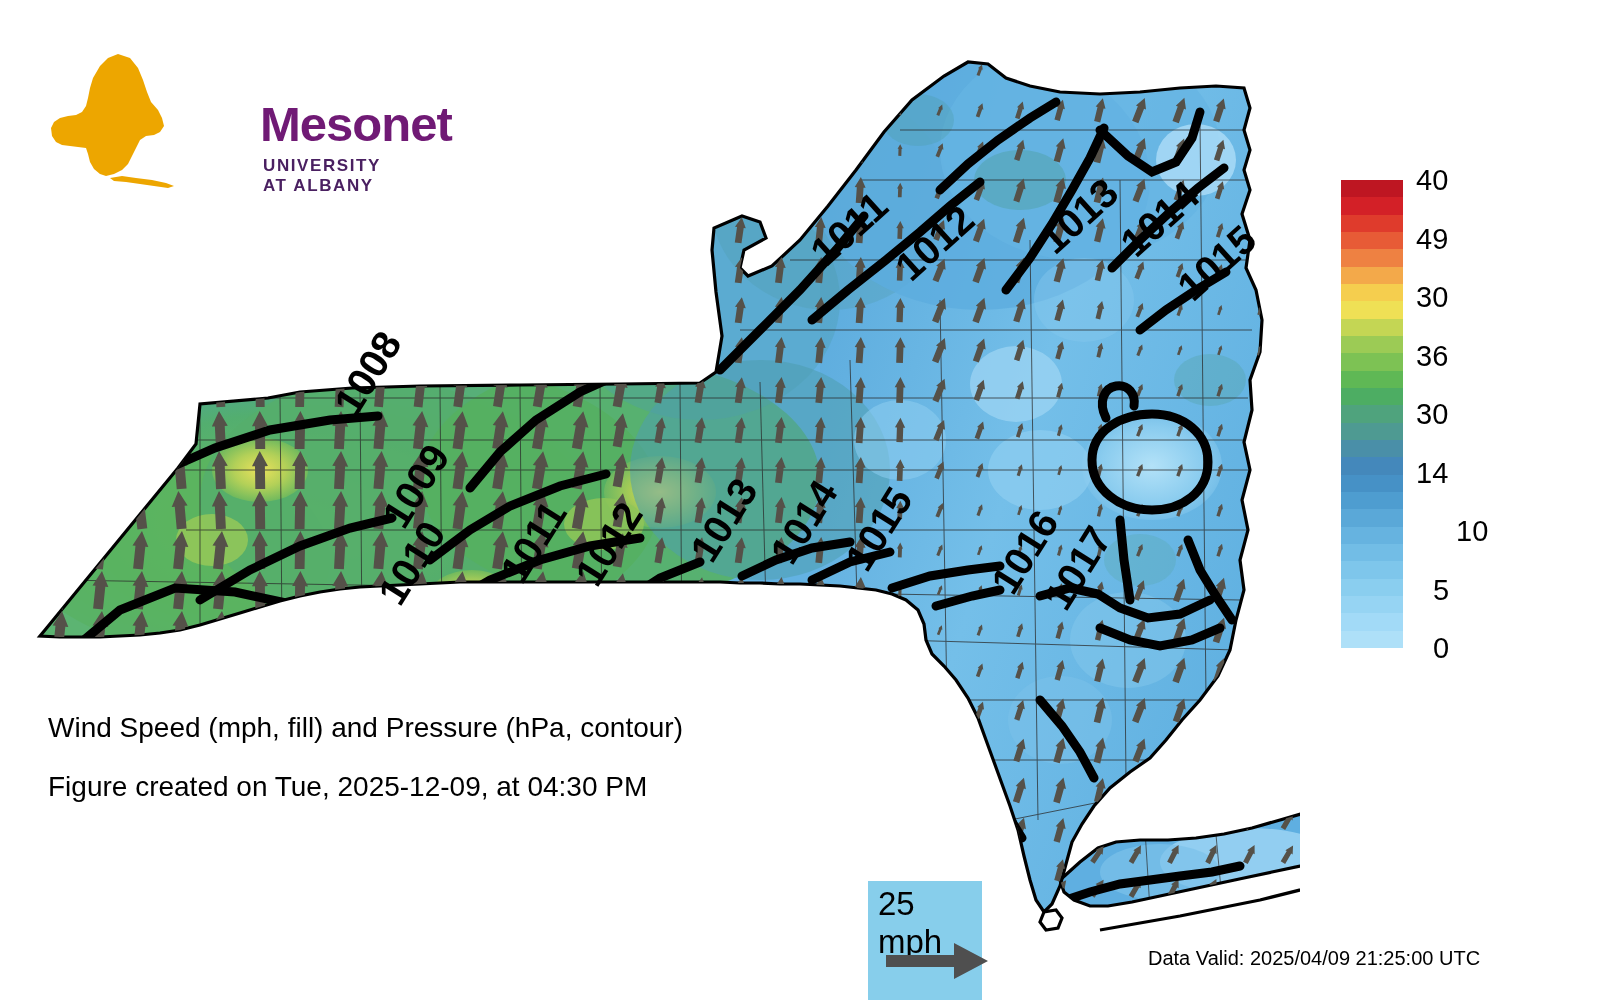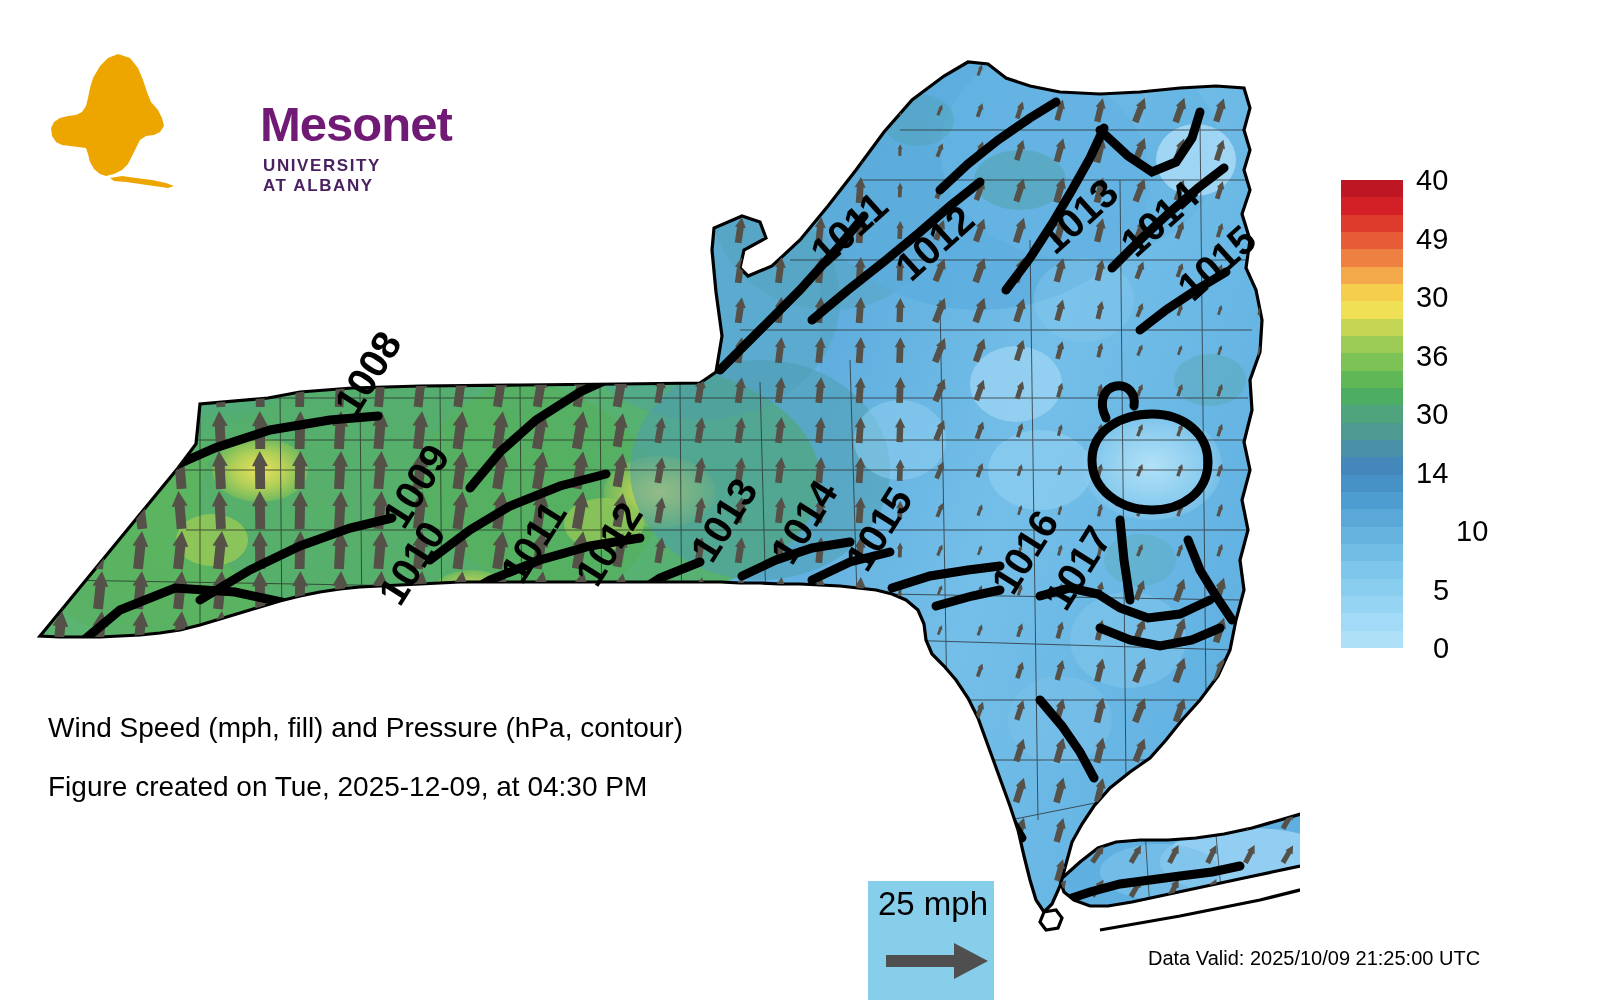--- a/index.html
+++ b/index.html
@@ -26,21 +26,21 @@
   #map-wrap{position:absolute;left:0;top:0;width:1300px;height:960px;}
 
   
   #colorbar{position:absolute;left:1341px;top:180px;width:62px;height:468px;}
   .cbar-band{width:100%;}
   #cbar-ticks{position:absolute;left:1416px;top:180px;height:468px;width:80px;}
   .cbar-tick{position:absolute;font-size:29px;color:#000;left:0;
              transform:translateY(-50%);font-family:"Liberation Sans",sans-serif;}
 
   
-  #wind-key{position:absolute;left:868px;top:881px;width:126px;height:119px;
+  #wind-key{position:absolute;left:868px;top:881px;width:114px;height:119px;
             background:#87CEEB;}
   #wind-key-label{position:absolute;left:10px;top:4px;font-size:33px;color:#000;
                   font-family:"Liberation Sans",sans-serif;}
   #wind-key-arrow{position:absolute;left:14px;top:56px;}
 
   
   #data-valid{position:absolute;left:1148px;top:947px;font-size:20px;color:#000;
               white-space:nowrap;font-family:"Liberation Sans",sans-serif;}
 </style>
 </head>
@@ -1052,13 +1052,13 @@
   <svg id="wind-key-arrow" width="112" height="48" viewBox="0 0 112 48">
     <path d="M4,18 L72,18 L72,6 L106,24 L72,42 L72,30 L4,30 Z" fill="#4F4F4F"></path>
   </svg>
 </div>
 
 <div id="captions">
   <div class="caption-line">Wind Speed (mph, fill) and Pressure (hPa, contour)</div>
   <div class="caption-line">Figure created on Tue, 2025-12-09, at 04:30 PM</div>
 </div>
 
-<div id="data-valid">Data Valid: 2025/10/09 21:25:00 UTC</div>
+<div id="data-valid">Data Valid: 2025/04/09 21:25:00 UTC</div>
 
 </body></html>

